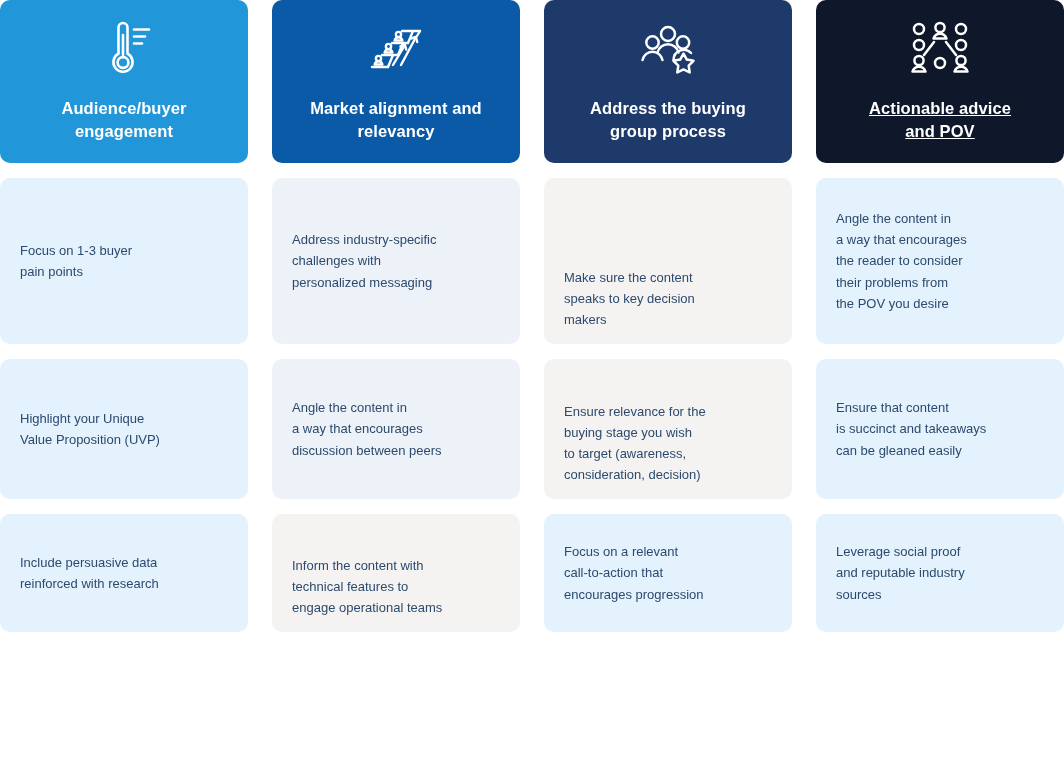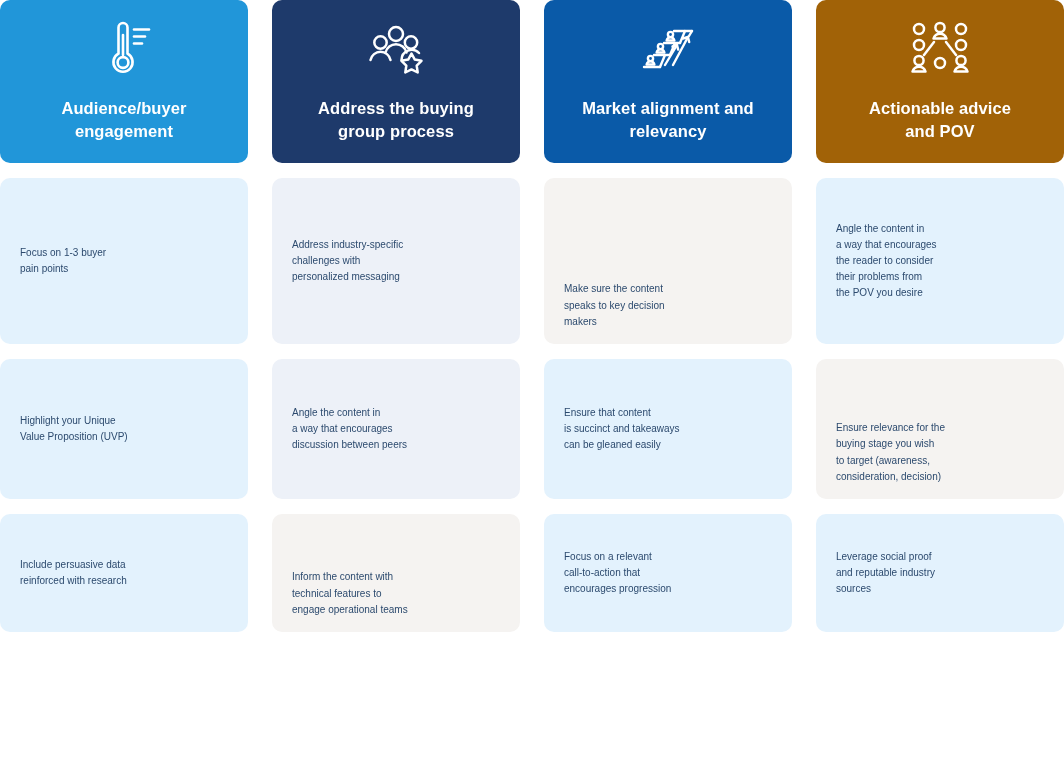--- a/index.html
+++ b/index.html
@@ -53,33 +53,33 @@
     font-weight: bold;
     line-height: 1.35;
     letter-spacing: .1px;
     white-space: pre-line;
   }
 
   
   .hc-1 { background: #2196d9; }
   .hc-2 { background: #0a5aa8; }
   .hc-3 { background: #1e3a6b; }
-  .hc-4 { background: #a16207; }
+  .hc-4 { background: #0f172a; text-decoration: underline; }
 
   
   .cell {
     border-radius: 10px;
     display: flex;
     align-items: center;
     padding: 14px 20px;
     color: #2c4a6e;
   }
 
   .cell-text {
-    font-size: 10px;
+    font-size: 13px;
     line-height: 1.62;
     white-space: pre-line;
     color: #2c4a6e;
   }
 
   
   .bg-blue  { background: #e3f2fd; }
   .bg-slate { background: #edf1f8; }
   .bg-warm  { background: #f5f3f1; align-items: flex-end; }
 
@@ -98,40 +98,20 @@
         <circle cx="31" cy="45.5" r="5.4"></circle>
         <line x1="42" y1="12.5" x2="57" y2="12.5"></line>
         <line x1="42" y1="19.5" x2="53" y2="19.5"></line>
         <line x1="42" y1="26.5" x2="50" y2="26.5"></line>
       </svg>
     </span>
     <span class="head-title">Audience/buyer
 engagement</span>
   </div>
 
-  <div class="head-card hc-3">
-    <span class="head-icon">
-      <svg viewBox="0 0 64 64" fill="none" stroke="#ffffff" stroke-width="2.5" stroke-linecap="round" stroke-linejoin="round">
-
-        <circle cx="32" cy="17" r="7"></circle>
-        <path d="M21.5 35.5a10.8 10.8 0 0 1 21 0"></path>
-
-        <circle cx="16.5" cy="25.5" r="6.2"></circle>
-        <path d="M6.5 43a10.2 10.2 0 0 1 20 0"></path>
-
-        <circle cx="47" cy="25.5" r="6.2"></circle>
-        <path d="M37.5 43a10.2 10.2 0 0 1 17.5-7"></path>
-
-        <path d="M47.5 36.5 L50.8 42.6 L57.5 43.8 L52.7 48.7 L53.7 55.5 L47.5 52.4 L41.3 55.5 L42.3 48.7 L37.5 43.8 L44.2 42.6 Z"></path>
-      </svg>
-    </span>
-    <span class="head-title">Address the buying
-group process</span>
-  </div>
-
   <div class="head-card hc-2">
     <span class="head-icon">
       <svg viewBox="0 0 64 64" fill="none" stroke="#ffffff" stroke-width="2.4" stroke-linecap="round" stroke-linejoin="round">
 
         <line x1="8" y1="50" x2="24" y2="50"></line>
         <line x1="24" y1="50" x2="29" y2="38"></line>
         <line x1="18" y1="38" x2="34" y2="38"></line>
         <line x1="34" y1="38" x2="39" y2="26"></line>
         <line x1="28" y1="26" x2="44" y2="26"></line>
         <line x1="44" y1="26" x2="49" y2="14"></line>
@@ -148,20 +128,40 @@
         <path d="M36.5 29.5 L41 28 L42.2 32.6"></path>
         <path d="M37 48 L52 20"></path>
         <path d="M47 21.5 L52 20 L53.2 25"></path>
         <path d="M56 14 L53 19"></path>
       </svg>
     </span>
     <span class="head-title">Market alignment and
 relevancy</span>
   </div>
 
+  <div class="head-card hc-3">
+    <span class="head-icon">
+      <svg viewBox="0 0 64 64" fill="none" stroke="#ffffff" stroke-width="2.5" stroke-linecap="round" stroke-linejoin="round">
+
+        <circle cx="32" cy="17" r="7"></circle>
+        <path d="M21.5 35.5a10.8 10.8 0 0 1 21 0"></path>
+
+        <circle cx="16.5" cy="25.5" r="6.2"></circle>
+        <path d="M6.5 43a10.2 10.2 0 0 1 20 0"></path>
+
+        <circle cx="47" cy="25.5" r="6.2"></circle>
+        <path d="M37.5 43a10.2 10.2 0 0 1 17.5-7"></path>
+
+        <path d="M47.5 36.5 L50.8 42.6 L57.5 43.8 L52.7 48.7 L53.7 55.5 L47.5 52.4 L41.3 55.5 L42.3 48.7 L37.5 43.8 L44.2 42.6 Z"></path>
+      </svg>
+    </span>
+    <span class="head-title">Address the buying
+group process</span>
+  </div>
+
   <div class="head-card hc-4">
     <span class="head-icon">
       <svg viewBox="0 0 64 64" fill="none" stroke="#ffffff" stroke-width="2.5" stroke-linecap="round" stroke-linejoin="round">
 
         <circle cx="11" cy="12" r="5"></circle>
         <circle cx="32" cy="10.5" r="4.6"></circle>
         <path d="M25.5 21.5a6.8 6.8 0 0 1 13 0z"></path>
         <circle cx="53" cy="12" r="5"></circle>
 
         <circle cx="11" cy="28" r="5"></circle>
@@ -205,31 +205,31 @@
 
   <div class="cell bg-blue">
     <span class="cell-text">Highlight your Unique
 Value Proposition (UVP)</span>
   </div>
   <div class="cell bg-slate">
     <span class="cell-text">Angle the content in
 a way that encourages
 discussion between peers</span>
   </div>
-  <div class="cell bg-blue">
-    <span class="cell-text">Ensure that content
-is succinct and takeaways
-can be gleaned easily</span>
-  </div>
   <div class="cell bg-warm">
     <span class="cell-text">Ensure relevance for the
 buying stage you wish
 to target (awareness,
 consideration, decision)</span>
   </div>
+  <div class="cell bg-blue">
+    <span class="cell-text">Ensure that content
+is succinct and takeaways
+can be gleaned easily</span>
+  </div>
 
   <div class="cell bg-blue">
     <span class="cell-text">Include persuasive data
 reinforced with research</span>
   </div>
   <div class="cell bg-warm">
     <span class="cell-text">Inform the content with
 technical features to
 engage operational teams</span>
   </div>

